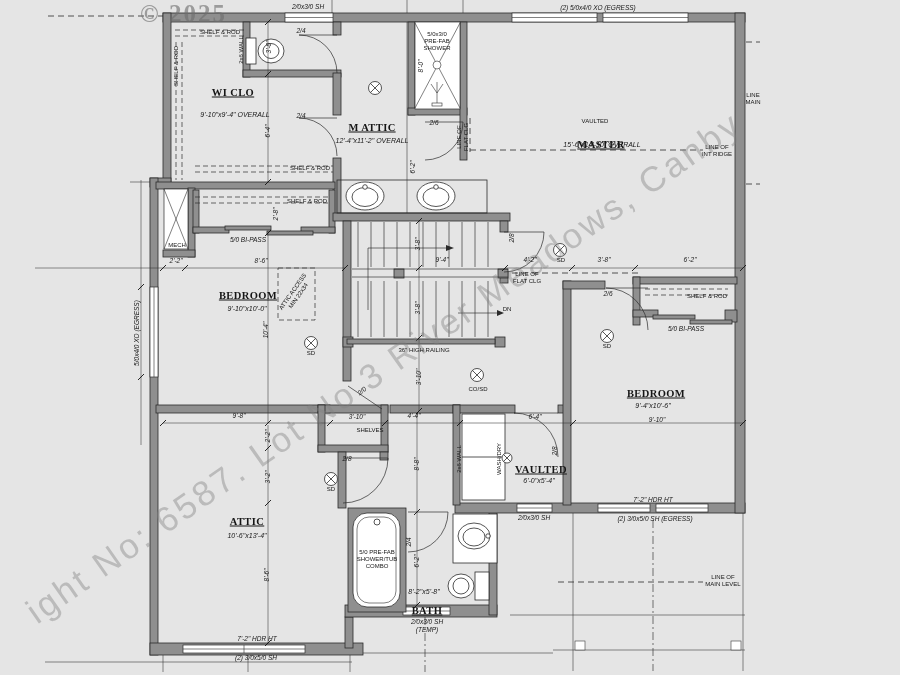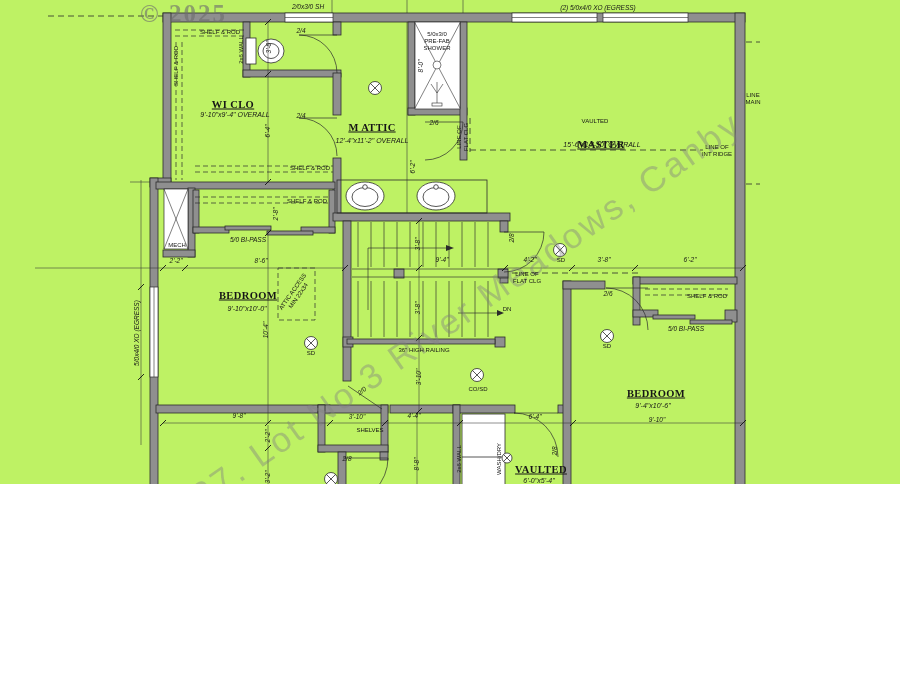--- a/index.html
+++ b/index.html
@@ -1,16 +1,16 @@
 <!DOCTYPE html>
 <html><head>
 <meta charset="utf-8">
 <style>
   html,body{margin:0;padding:0;background:#fff;}
-  #plan{position:relative;width:900px;height:484px;background:#bef264;overflow:hidden;
+  #plan{position:relative;width:900px;height:675px;background:#e5e5e5;overflow:hidden;
         font-family:"Liberation Sans",sans-serif;}
   #plan svg{position:absolute;left:0;top:0;}
   .lb{position:absolute;transform:translate(-50%,-50%);font:italic 6.5px/1.2 "Liberation Sans",sans-serif;
       color:#161616;text-align:center;white-space:pre-line;z-index:30;}
   .v{transform:translate(-50%,-50%) rotate(-90deg);}
   .t6{font-size:6px;}
   .t5{font-size:5.5px;}
   .note{font-style:normal;font-size:6px;}
   .room{font:bold 10.5px "Liberation Serif",serif;font-style:normal;text-decoration:underline;
         letter-spacing:.4px;white-space:nowrap;}
@@ -362,21 +362,21 @@
 <div class="lb" style="left:434px;top:123px">2/6</div>
 <div class="lb v" style="left:512px;top:238px">2/8</div>
 <div class="lb" style="left:608px;top:294px">2/6</div>
 <div class="lb" style="left:347px;top:459px">2/8</div>
 <div class="lb v" style="left:555px;top:451px">2/8</div>
 <div class="lb v" style="left:409px;top:542px">2/4</div>
 <div class="lb" style="left:362px;top:391px;transform:translate(-50%,-50%) rotate(-38deg)">2/0</div>
 <div class="lb" style="left:248px;top:240px">5/0 BI-PASS</div>
 <div class="lb" style="left:686px;top:329px">5/0 BI-PASS</div>
 
-<div class="lb room" style="left:233px;top:104px">WI CLO</div>
+<div class="lb room" style="left:233px;top:92px">WI CLO</div>
 <div class="lb size" style="left:235px;top:114px">9'-10"x9'-4" OVERALL</div>
 <div class="lb room" style="left:372px;top:127px">M ATTIC</div>
 <div class="lb size" style="left:372px;top:140px">12'-4"x11'-2" OVERALL</div>
 <div class="lb t6 note" style="left:595px;top:122px">VAULTED</div>
 <div class="lb room" style="left:601px;top:144px">MASTER</div>
 <div class="lb size" style="left:602px;top:144px">15'-6"x14'-10" OVERALL</div>
 <div class="lb room" style="left:248px;top:295px">BEDROOM</div>
 <div class="lb size" style="left:247px;top:308px">9'-10"x10'-0"</div>
 <div class="lb room" style="left:656px;top:393px">BEDROOM</div>
 <div class="lb size" style="left:653px;top:405px">9'-4"x10'-6"</div>

